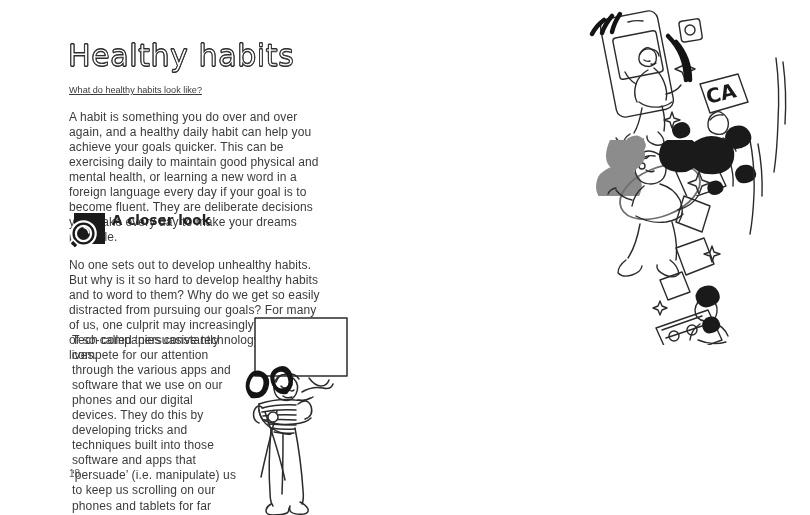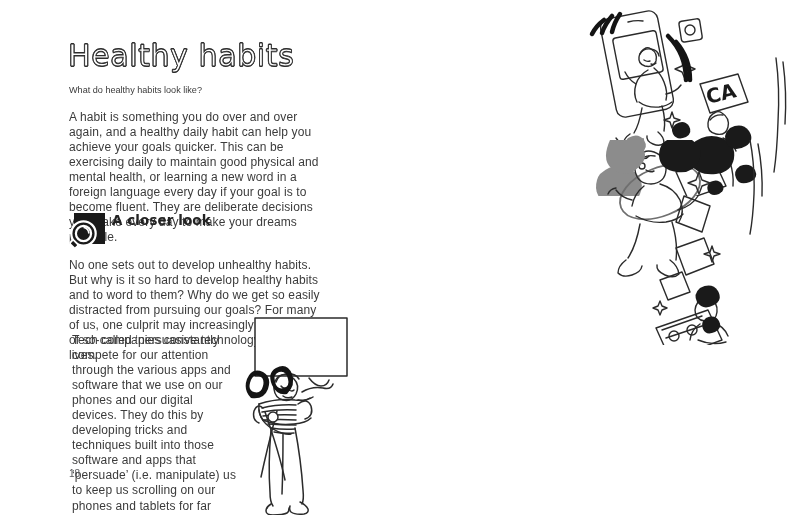--- a/index.html
+++ b/index.html
@@ -57,20 +57,21 @@
     white-space: nowrap;
   }
   .subhead {
     position: absolute;
     left: 69px;
     top: 83px;
     width: 280px;
     font-size: 9.1px;
     line-height: 14px;
     color: #3b3b3b;
+    text-decoration: underline;
   }
   .para-intro {
     left: 69px;
     top: 110px;
     width: 252px;
   }
   .closer-block {
     position: absolute;
     left: 64px;
     top: 211px;

